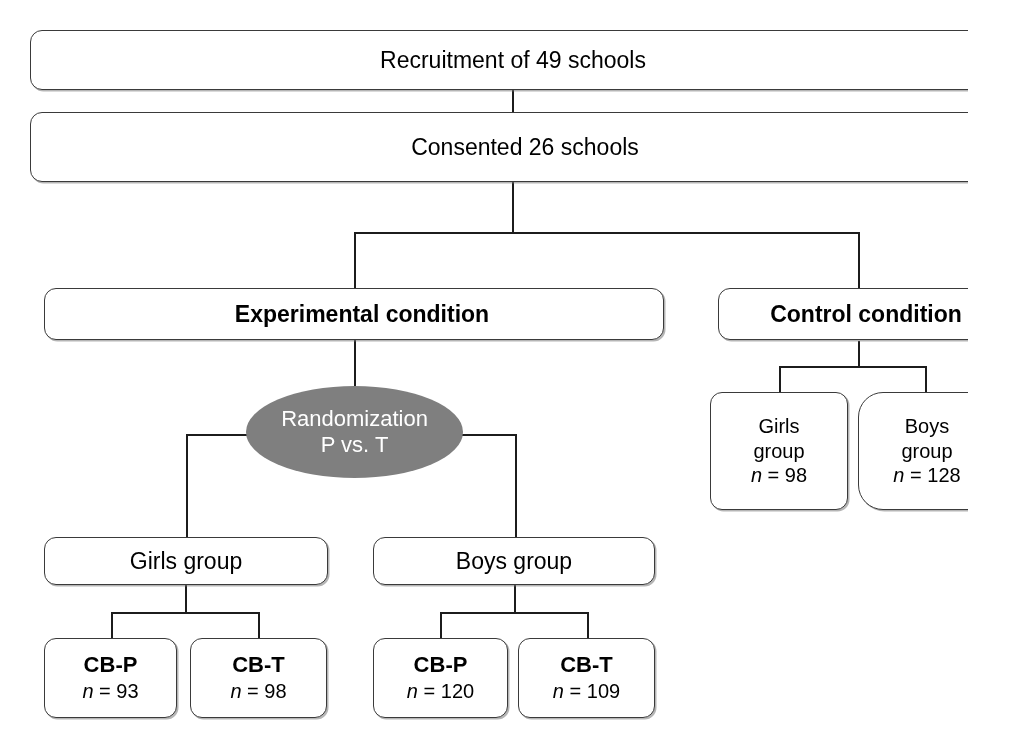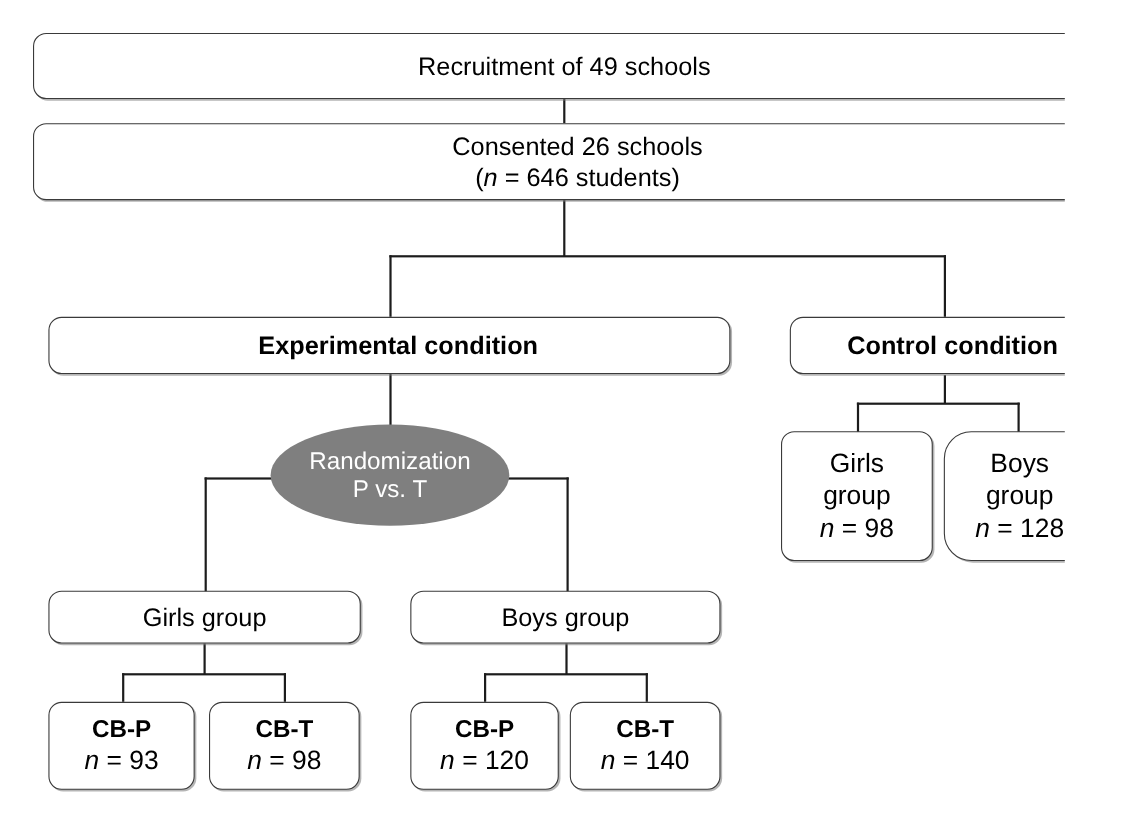--- a/index.html
+++ b/index.html
@@ -45,21 +45,21 @@
     box-shadow: 1.5px 1.5px 0 0 rgba(120,120,120,0.55);
   }
   .node .ln {
     display: block;
     line-height: 1.22;
     white-space: nowrap;
   }
 
   .t-reg   { font-size: 23px; font-weight: 400; }
   .t-bold  { font-size: 23px; font-weight: 700; margin-left: 16px; }
-  .t-small { font-size: 24px; font-weight: 400; }
+  .t-small { font-size: 20px; font-weight: 400; }
   .t-smallbold { font-size: 22px; font-weight: 700; }
   .ital { font-style: italic; }
 
   
   .ellipse {
     position: absolute;
     background: #7f7f7f;
     border-radius: 50%;
     display: flex;
     flex-direction: column;
@@ -108,21 +108,20 @@
   <div class="line hline" style="left:440px; top:612px; width:149px;"></div>
   <div class="line vline" style="left:440px; top:612px; height:26px;"></div>
   <div class="line vline" style="left:587px; top:612px; height:26px;"></div>
 
   <div class="node" style="left:30px; top:30px; width:966px; height:60px;">
     <span class="ln t-reg">Recruitment of 49 schools</span>
   </div>
 
   <div class="node" style="left:30px; top:112px; width:966px; height:70px;padding-left:24px;">
     <span class="ln t-reg">Consented 26 schools</span>
-    <span class="ln t-reg"><span>(</span><span class="ital">n</span><span> = 646 students)</span></span>
   </div>
 
   <div class="node" style="left:44px; top:288px; width:620px; height:52px;">
     <span class="ln t-bold">Experimental condition</span>
   </div>
 
   <div class="node" style="left:718px; top:288px; width:280px; height:52px;">
     <span class="ln t-bold">Control condition</span>
   </div>
 
@@ -161,16 +160,16 @@
     <span class="ln t-small"><span class="ital">n</span><span> = 98</span></span>
   </div>
 
   <div class="node" style="left:373px; top:638px; width:135px; height:80px;">
     <span class="ln t-smallbold">CB-P</span>
     <span class="ln t-small"><span class="ital">n</span><span> = 120</span></span>
   </div>
 
   <div class="node" style="left:518px; top:638px; width:137px; height:80px;">
     <span class="ln t-smallbold">CB-T</span>
-    <span class="ln t-small"><span class="ital">n</span><span> = 140</span></span>
+    <span class="ln t-small"><span class="ital">n</span><span> = 109</span></span>
   </div>
 
 </div>
 
 </body></html>

